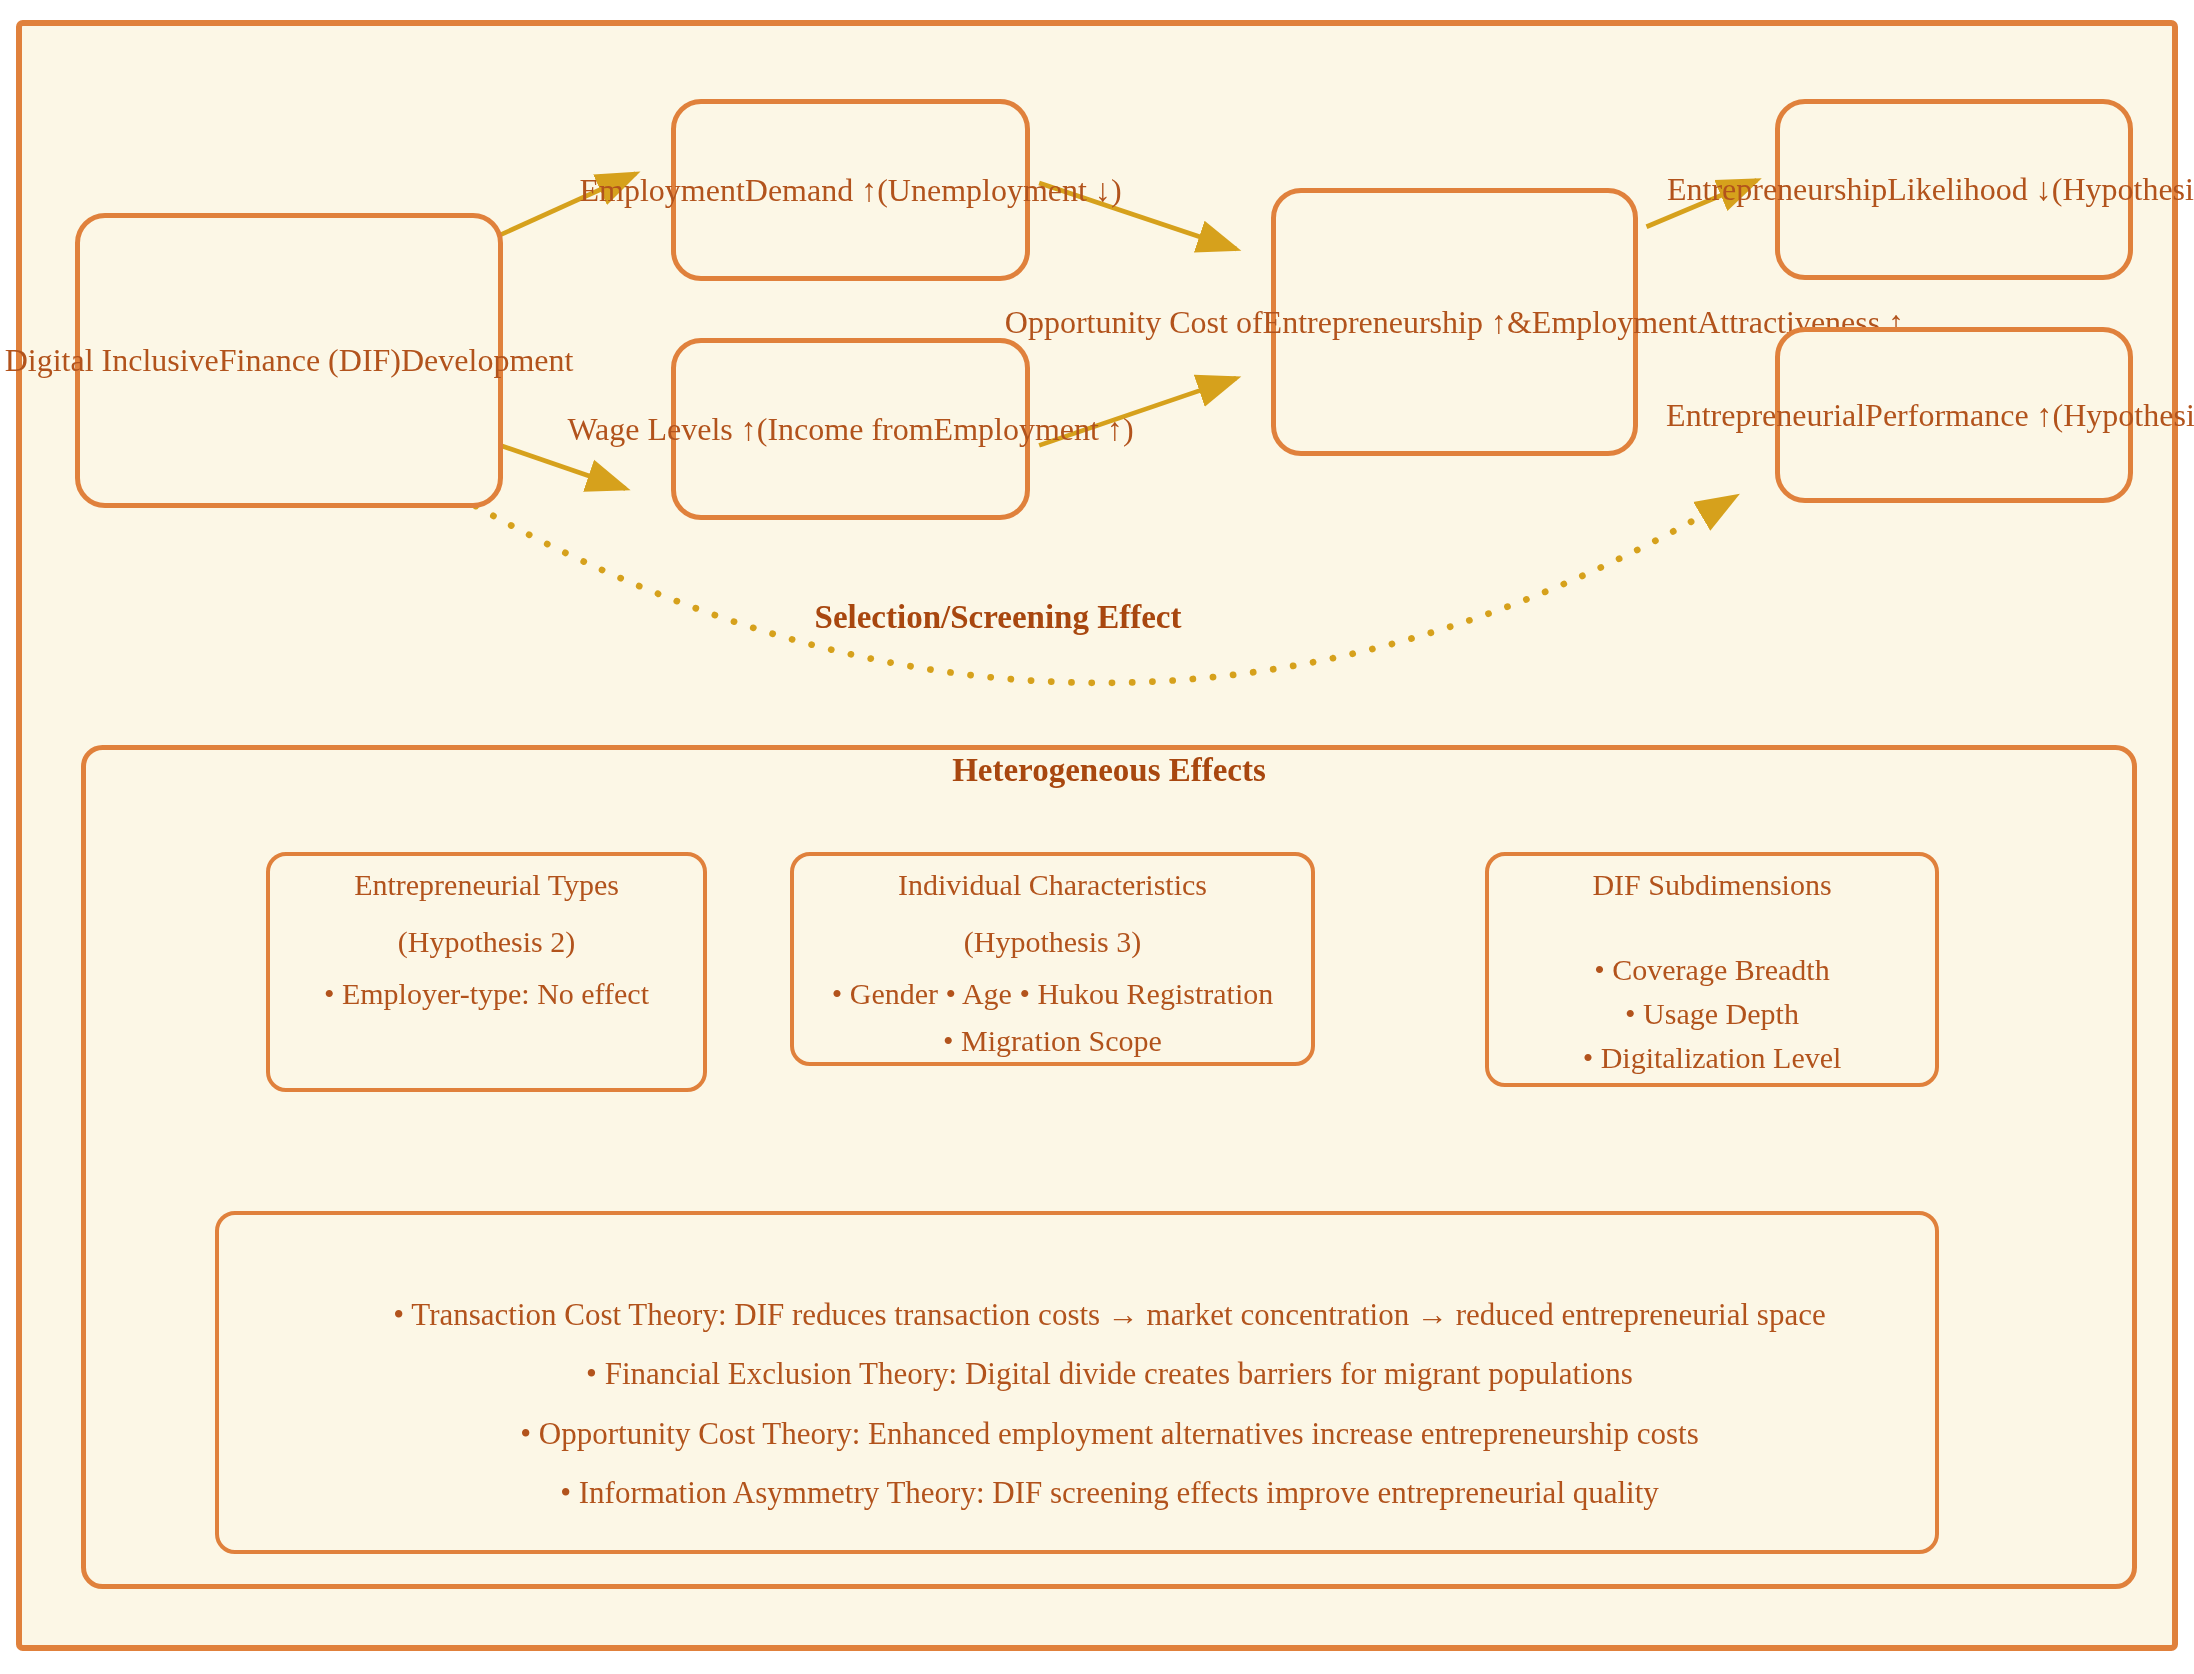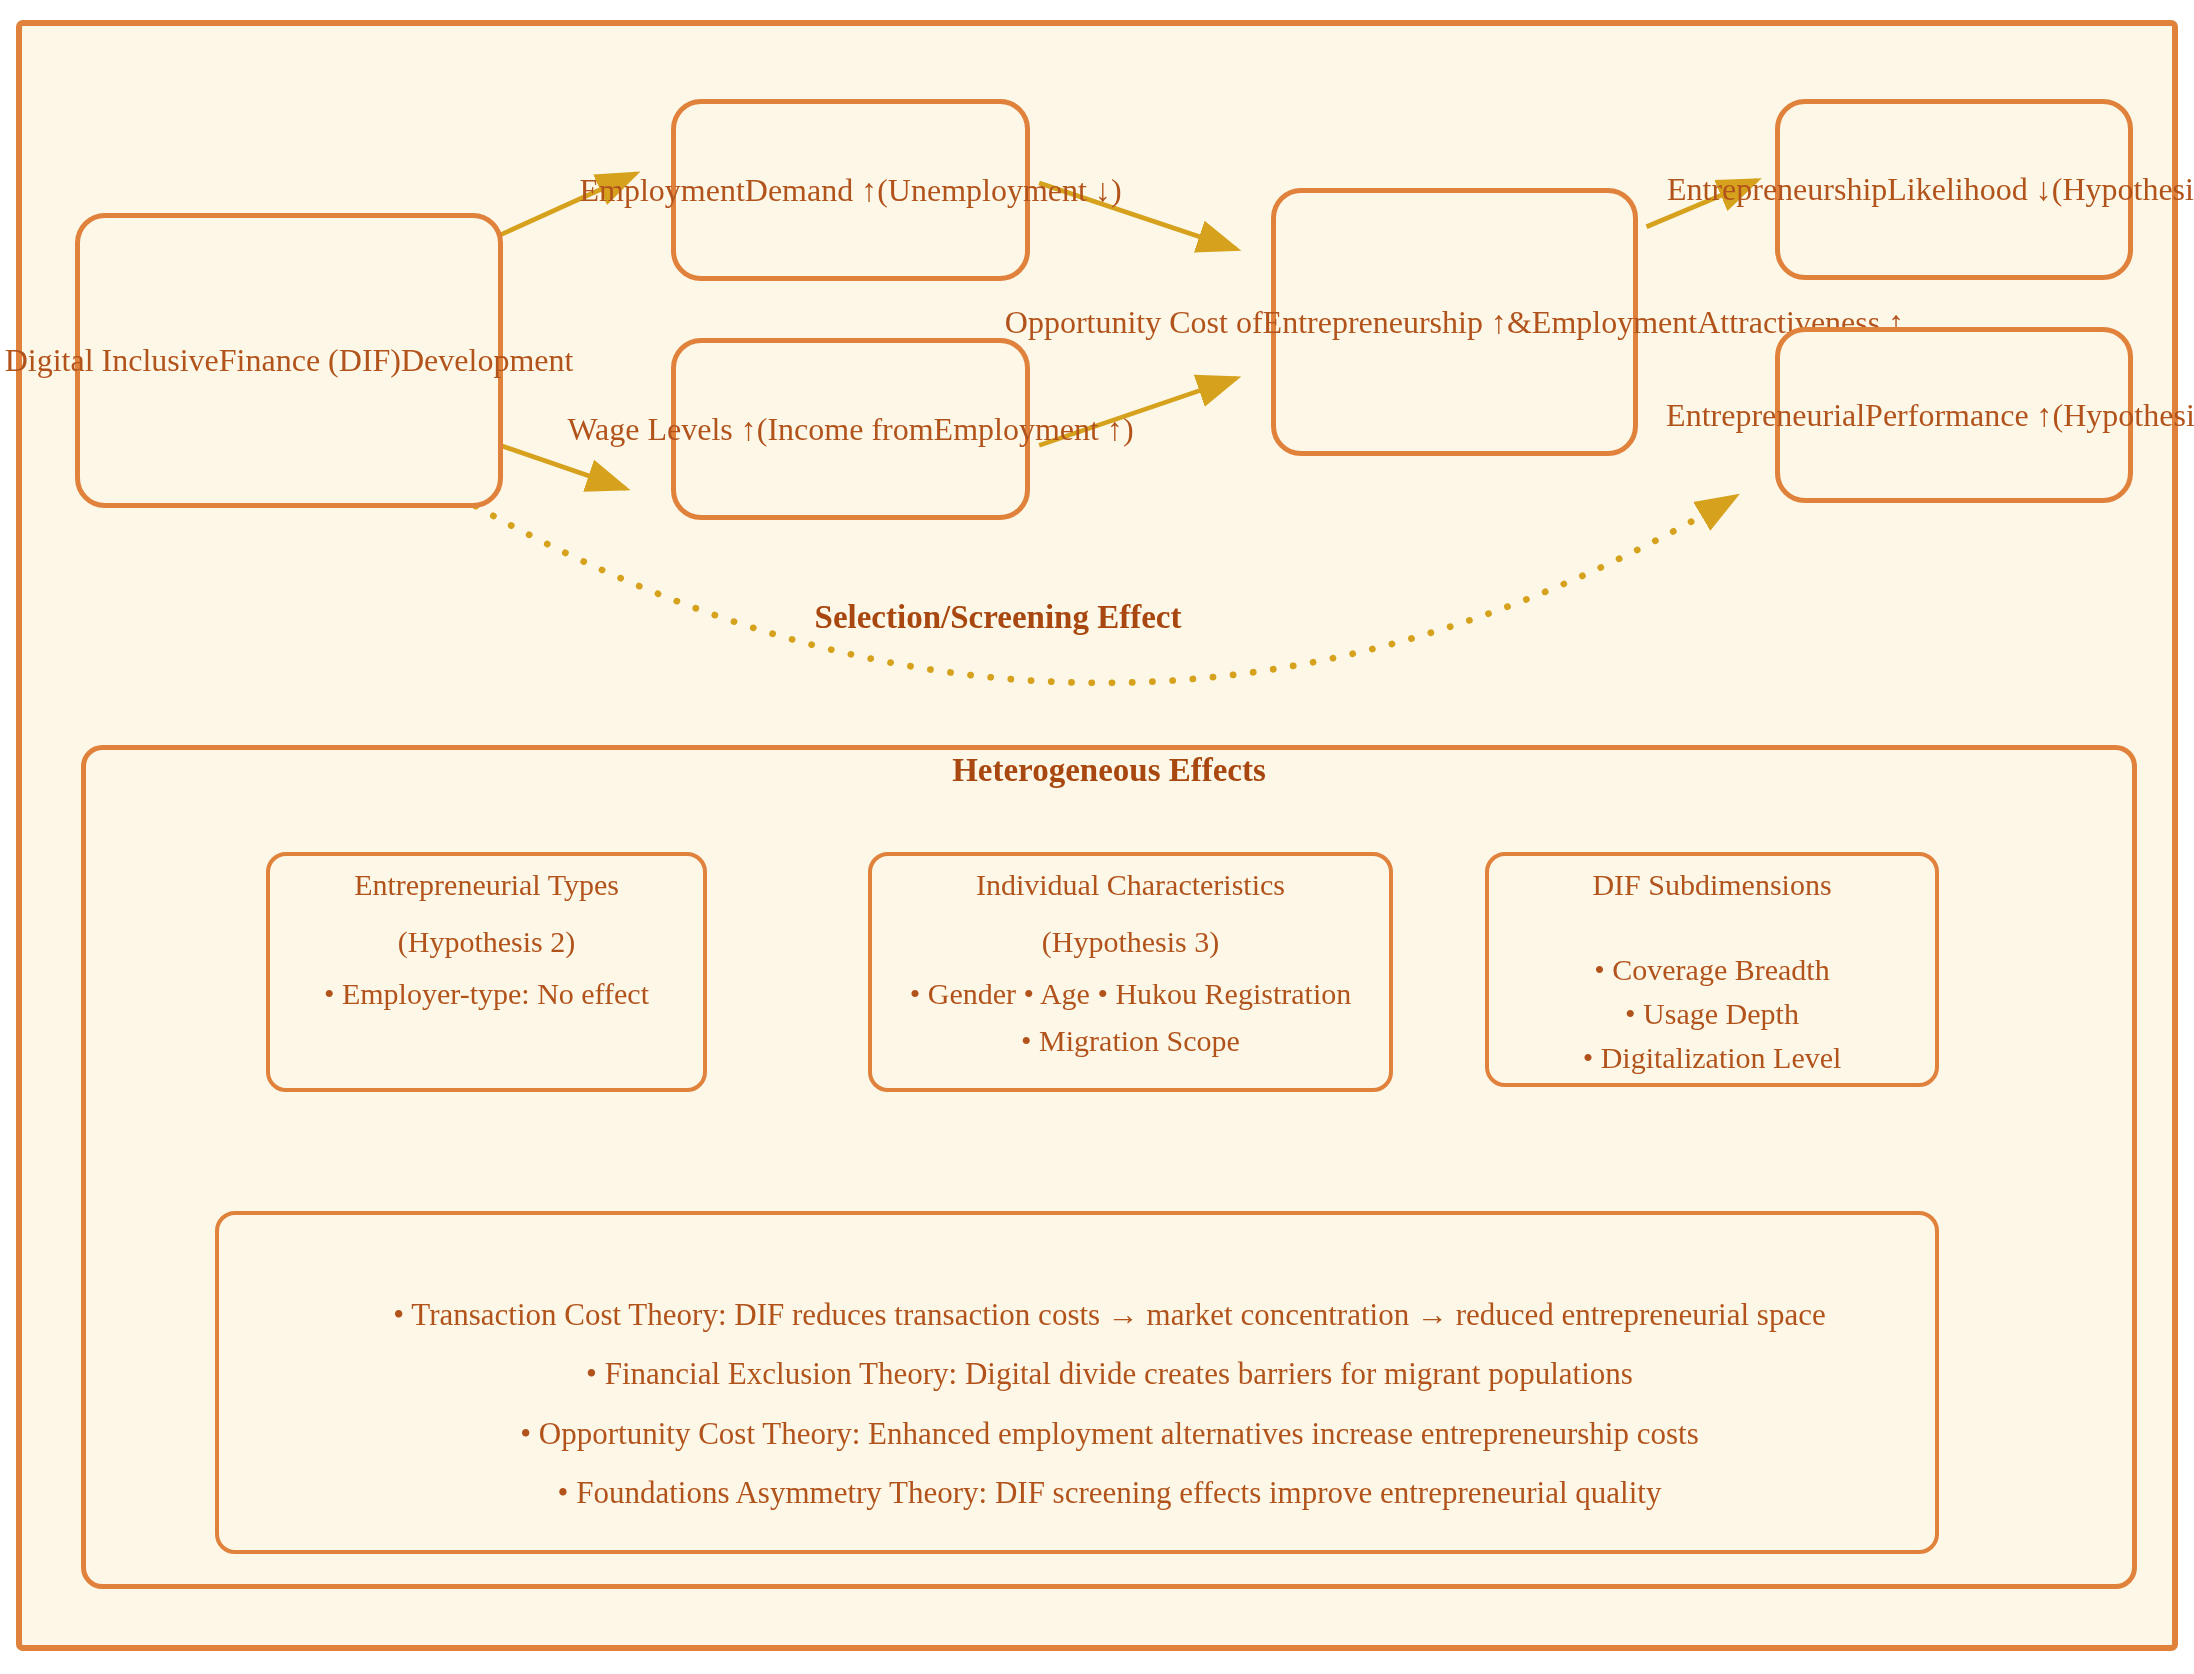--- a/index.html
+++ b/index.html
@@ -51,21 +51,21 @@
   }
   .sub-node{
     position:absolute;border:4.7px solid #e0813c;border-radius:20px;
     display:flex;flex-direction:column;align-items:center;justify-content:flex-start;
     text-align:center;font-size:30px;background:#fcf7e6;
   }
   .sub-node .ttl{line-height:57px;white-space:nowrap;}
   .sub-node .sub{line-height:57px;white-space:nowrap;}
   .sub-node .blt{line-height:47px;white-space:nowrap;}
   #types-box{left:266px;top:852px;width:441px;height:240px;}
-  #individual-box{left:868px;top:852px;width:525px;height:240px;}
+  #individual-box{left:790px;top:852px;width:525px;height:214px;}
   #subdim-box{left:1485px;top:852px;width:454px;height:235px;}
   #subdim-box .ttl{margin-bottom:35px;}
   #subdim-box .blt{line-height:44px;}
 
   #theoretical-box{
     position:absolute;left:215px;top:1211px;width:1724px;height:343px;
     border:4.7px solid #e0813c;border-radius:20px;
   }
   #theoretical-title{
     position:absolute;left:215px;top:1243px;width:1724px;text-align:center;
@@ -161,16 +161,16 @@
     <div class="blt">• Coverage Breadth</div>
     <div class="blt">• Usage Depth</div>
     <div class="blt">• Digitalization Level</div>
   </div>
 
   <div id="theoretical-box"></div>
   <div id="theory-bullets">
     <div class="tb">• Transaction Cost Theory: DIF reduces transaction costs → market concentration → reduced entrepreneurial space</div>
     <div class="tb">• Financial Exclusion Theory: Digital divide creates barriers for migrant populations</div>
     <div class="tb">• Opportunity Cost Theory: Enhanced employment alternatives increase entrepreneurship costs</div>
-    <div class="tb">• Foundations Asymmetry Theory: DIF screening effects improve entrepreneurial quality</div>
+    <div class="tb">• Information Asymmetry Theory: DIF screening effects improve entrepreneurial quality</div>
   </div>
 </div>
 
 
 </body></html>

